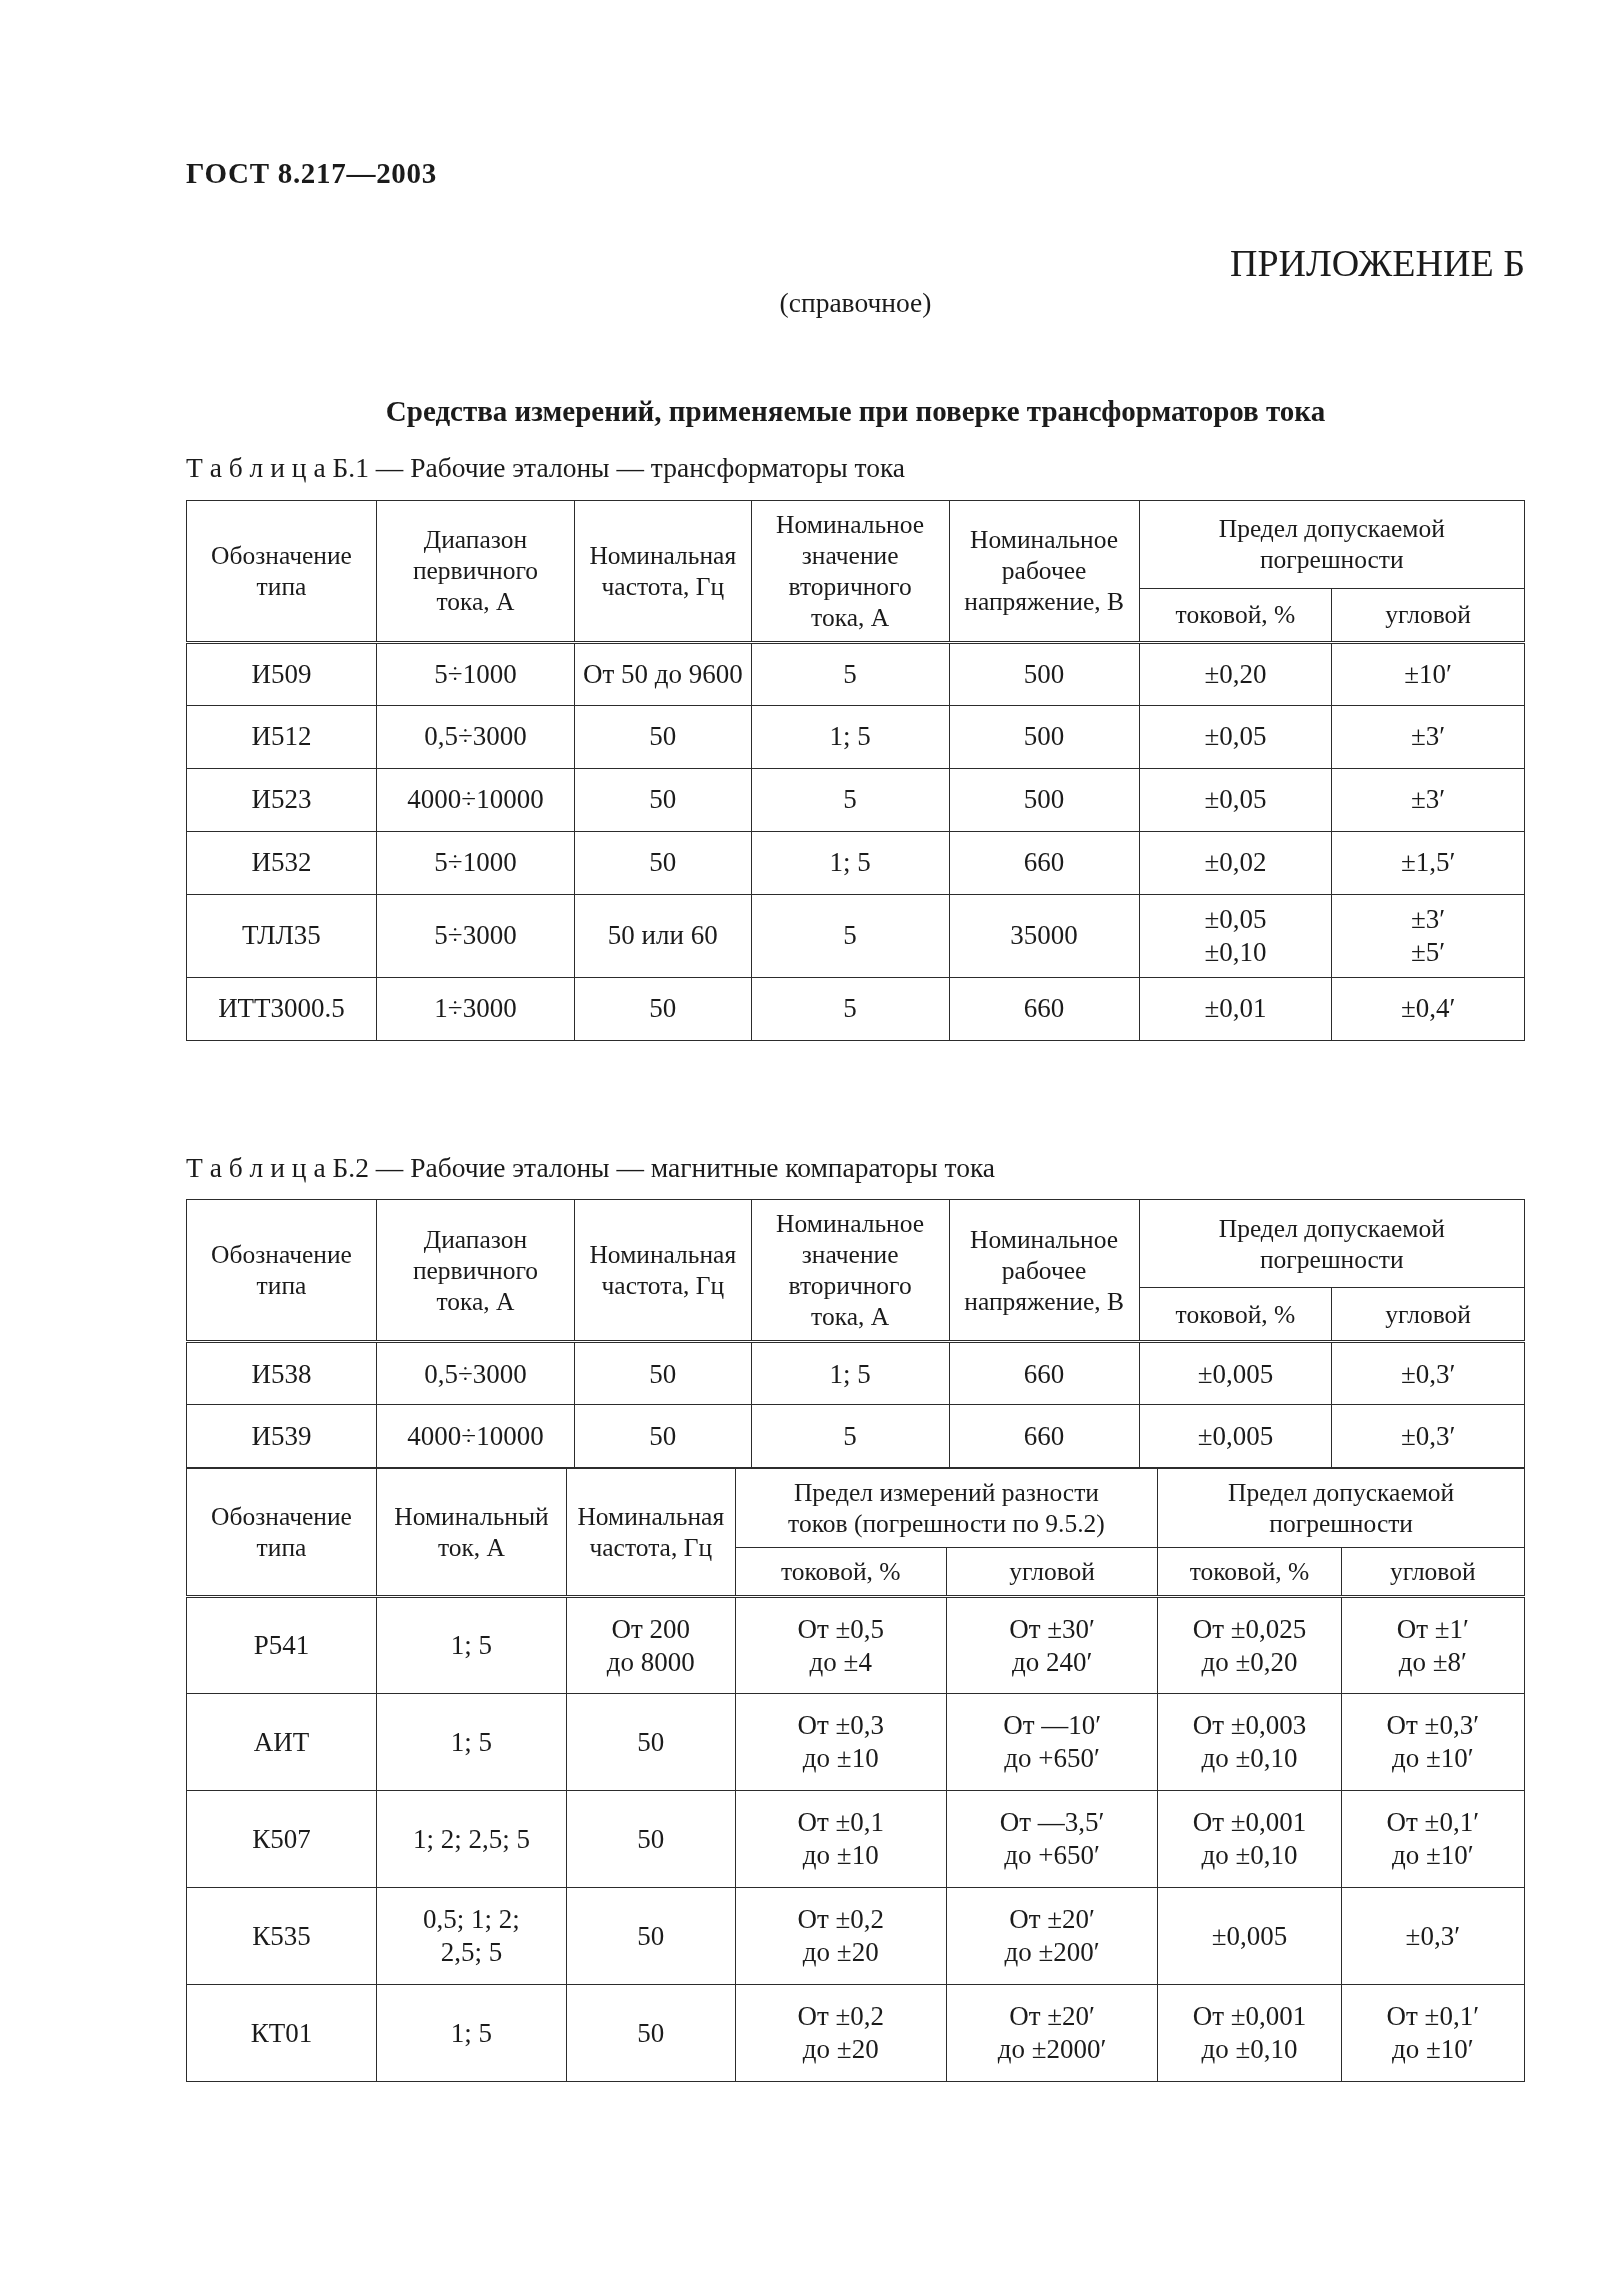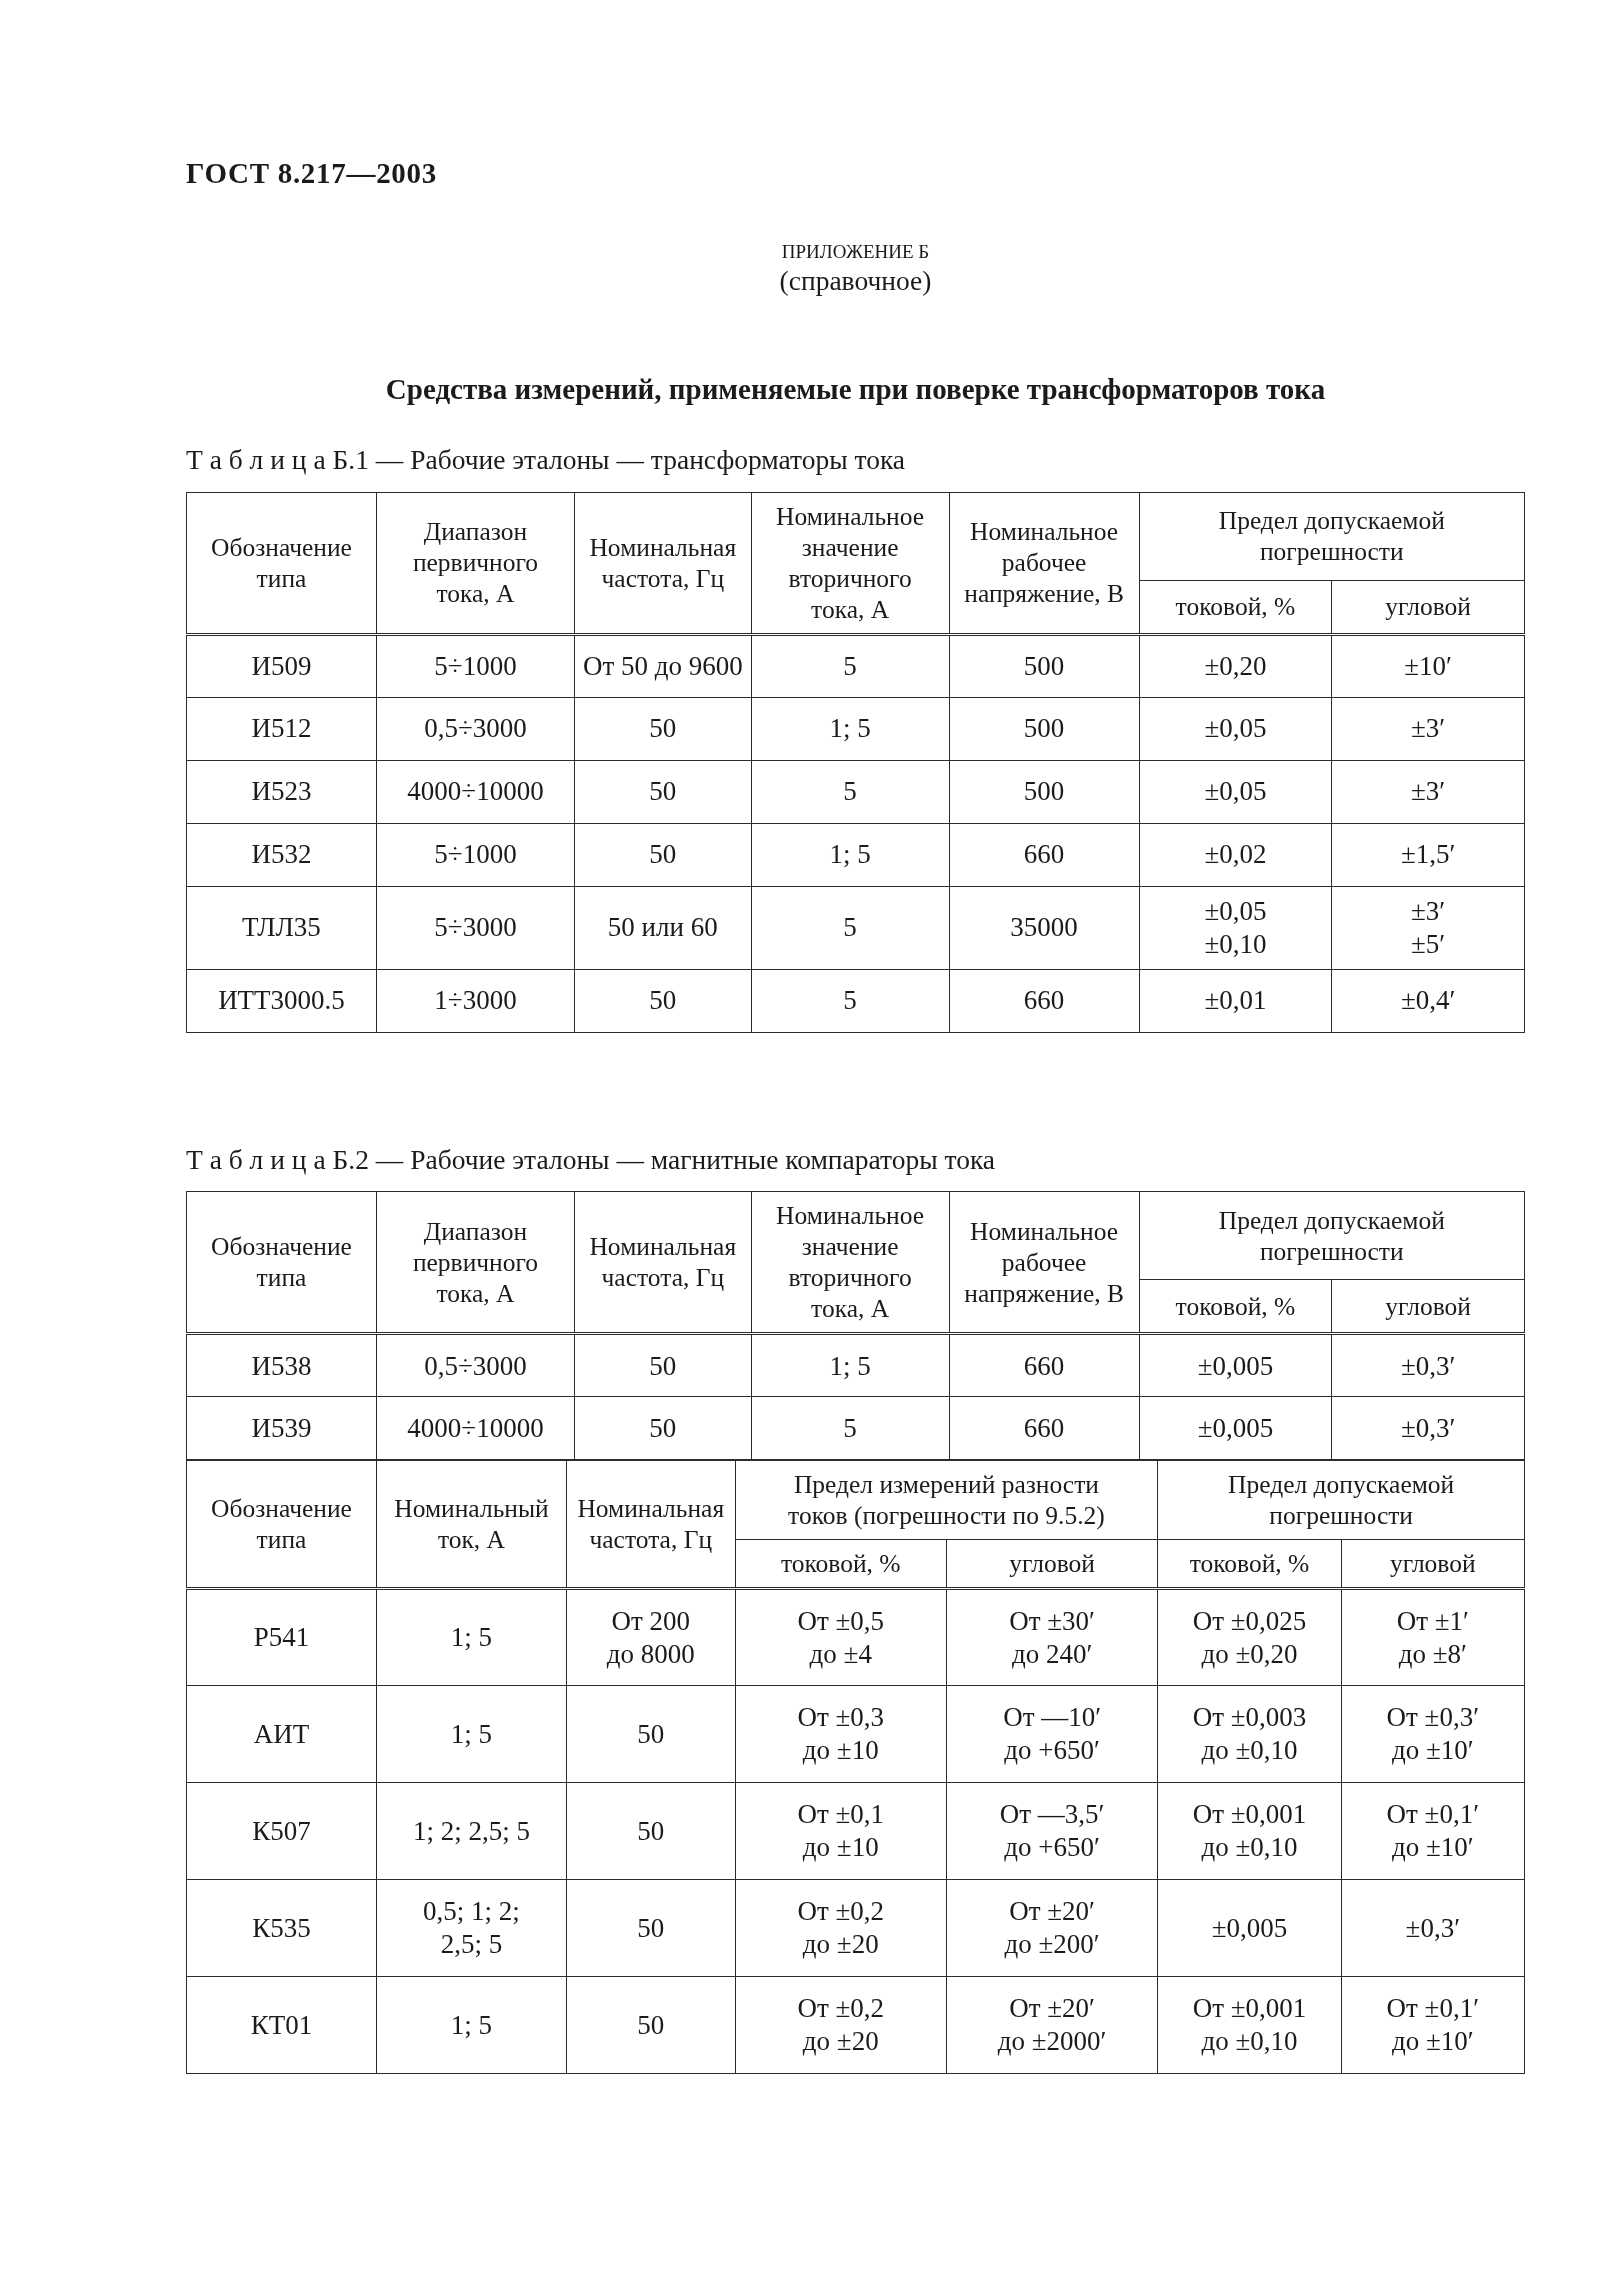--- a/index.html
+++ b/index.html
@@ -8,26 +8,26 @@
     width:1622px;
     height:2295px;
     font-family:"Liberation Serif","DejaVu Serif",serif;
     color:#1b1b1b;
     position:relative;
     overflow:hidden;
   }
   .page { padding:157px 97px 10px 186px; }
 
   .doc-code { font-size:29px; font-weight:bold; letter-spacing:0.7px; }
-  .appendix-heading { text-align:center; font-size:19px; margin-top:51px; }
+  .appendix-heading { text-align:right; font-size:38px; margin-top:51px; }
   .appendix-note { text-align:center; font-size:27.5px; margin-top:2px; }
   .section-title { text-align:center; font-size:29px; font-weight:bold; margin-top:76px; }
 
   .tbl-caption { font-size:27.5px; margin-top:111px; margin-bottom:15.7px; }
-  .tbl-caption.first { margin-top:38px; }
+  .tbl-caption.first { margin-top:24px; }
 
   table { width:100%; border-collapse:collapse; table-layout:fixed; }
   th, td {
     border:1.3px solid #2c2c2c;
     text-align:center;
     vertical-align:middle;
     white-space:pre-line;
     line-height:1.22;
     padding:7.9px 3.9px;
   }

